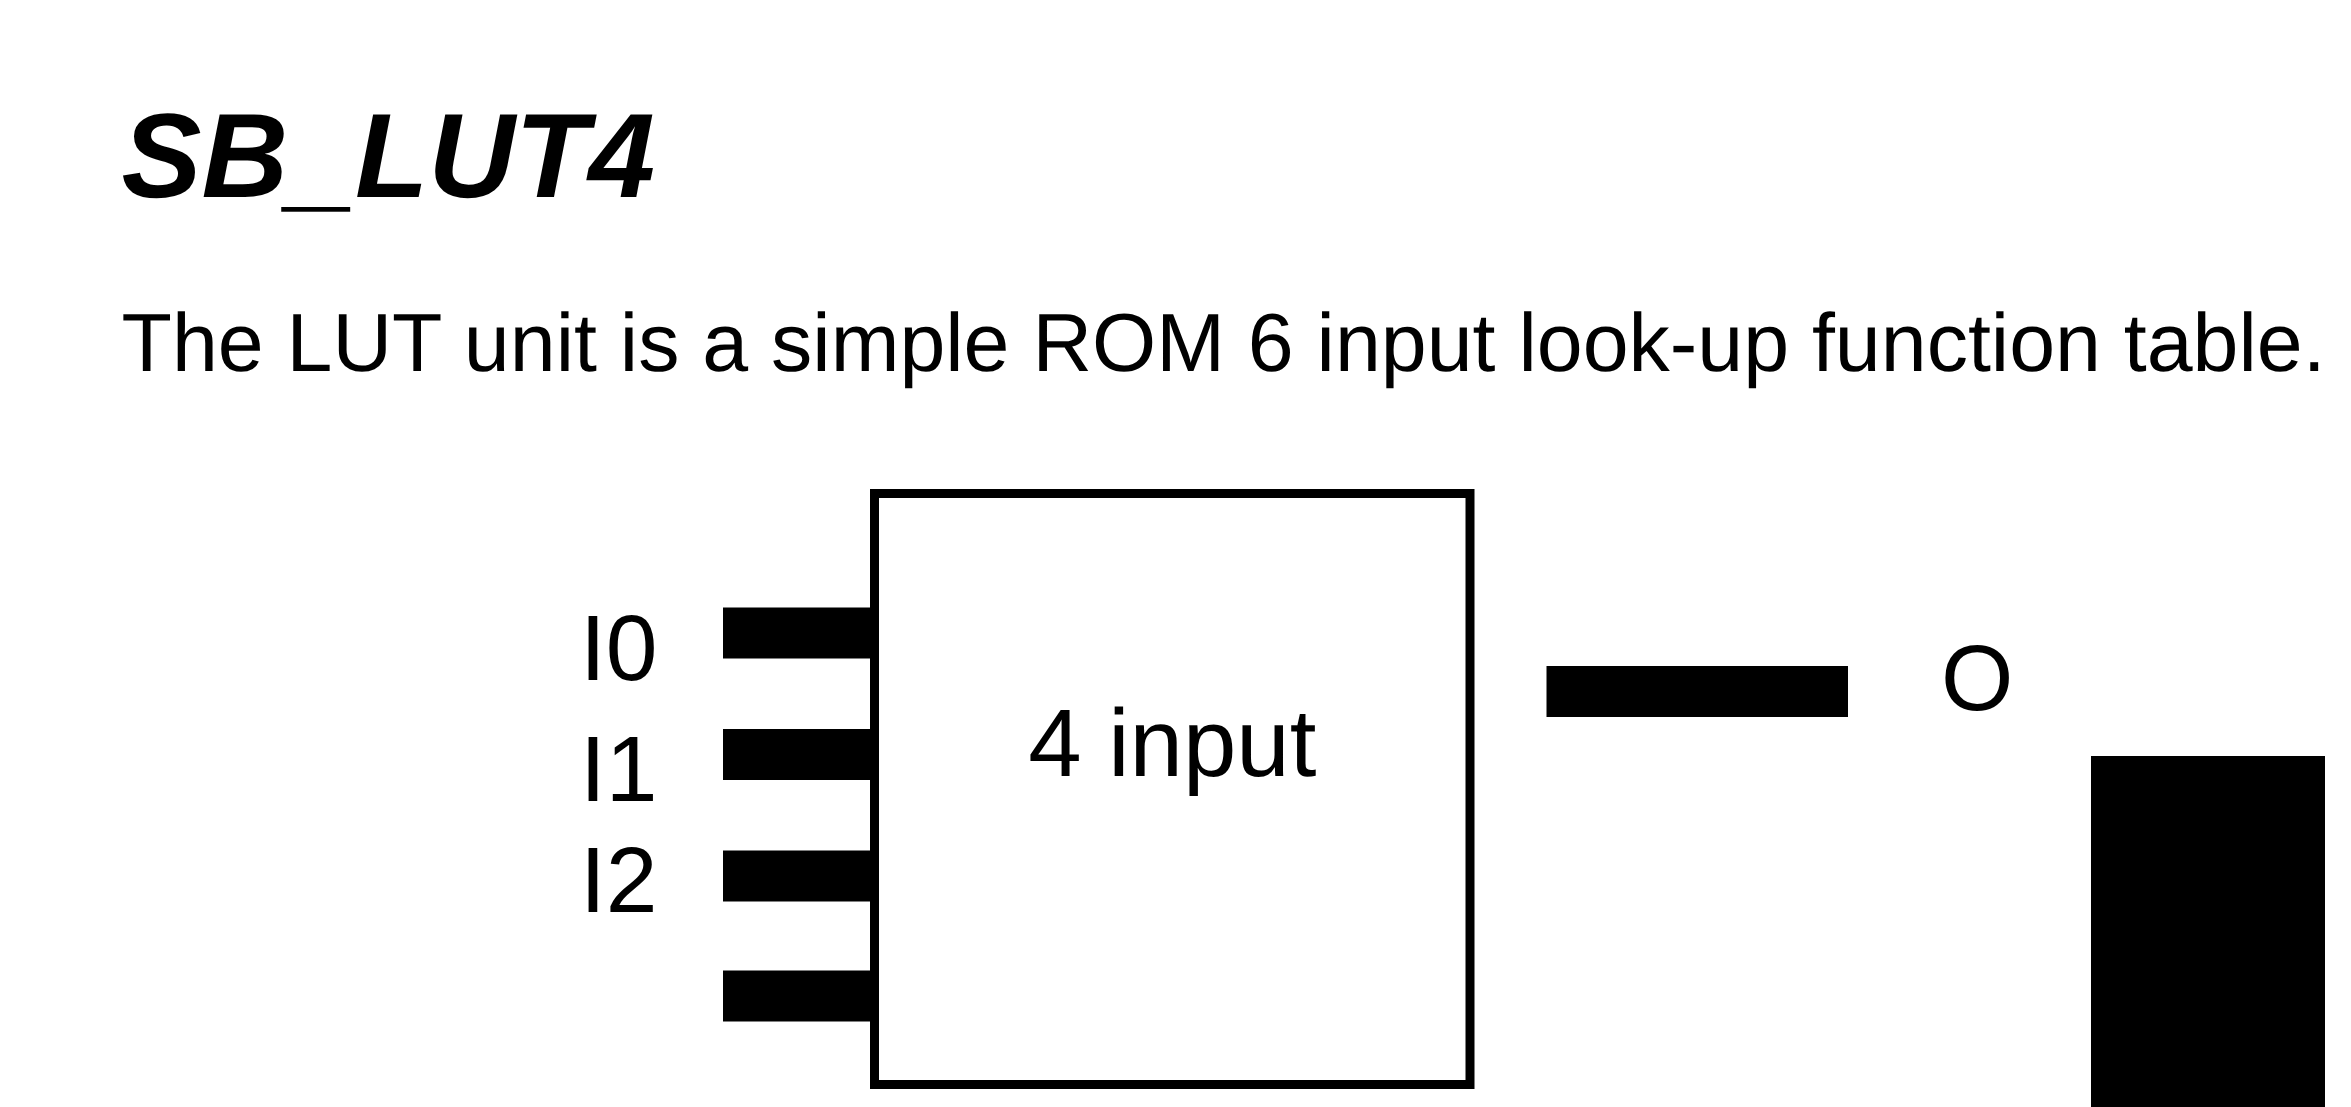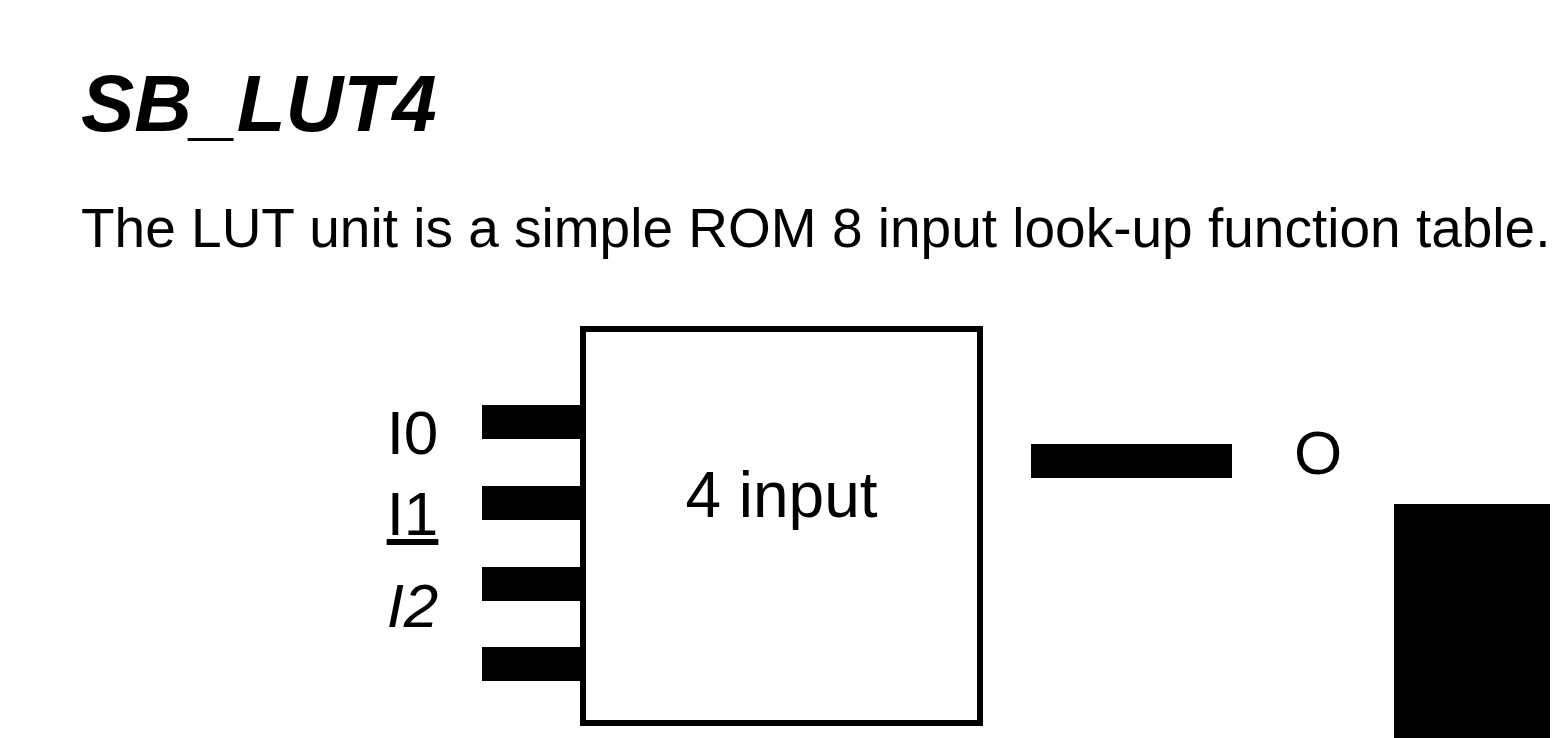--- a/index.html
+++ b/index.html
@@ -71,36 +71,36 @@
     font-size: 62px;
     line-height: 62px;
     white-space: nowrap;
   }
   .pin-label.input {
     left: 330px;
     width: 97px;
     text-align: center;
   }
   .label-i0 { top: 351px; }
-  .label-i1 { top: 432px; text-decoration: underline; }
-  .label-i2 { top: 524px; font-style: italic; }
+  .label-i1 { top: 432px; }
+  .label-i2 { top: 506px; }
   .label-i3 { top: 594px; }
   .label-o  { left: 1243px; top: 371px; }
   .redaction { position: absolute; background: var(--redaction); }
   .redaction-block { left: 1360px; top: 470px; width: 207px; height: 268px; }
   .redaction-bar   { left: 504px;  top: 728px; width: 1063px; height: 10px; }
 </style>
 </head>
 <body>
 
 <div class="page">
 
   <h1 class="page-title">SB_LUT4</h1>
 
-  <p class="description">The LUT unit is a simple ROM 8 input look-up function table.</p>
+  <p class="description">The LUT unit is a simple ROM 6 input look-up function table.</p>
 
   <div class="diagram">
 
     <div class="pin-line line-i0"></div>
     <div class="pin-line line-i1"></div>
     <div class="pin-line line-i2"></div>
     <div class="pin-line line-i3"></div>
 
     <div class="pin-label input label-i0">I0</div>
     <div class="pin-label input label-i1">I1</div>

